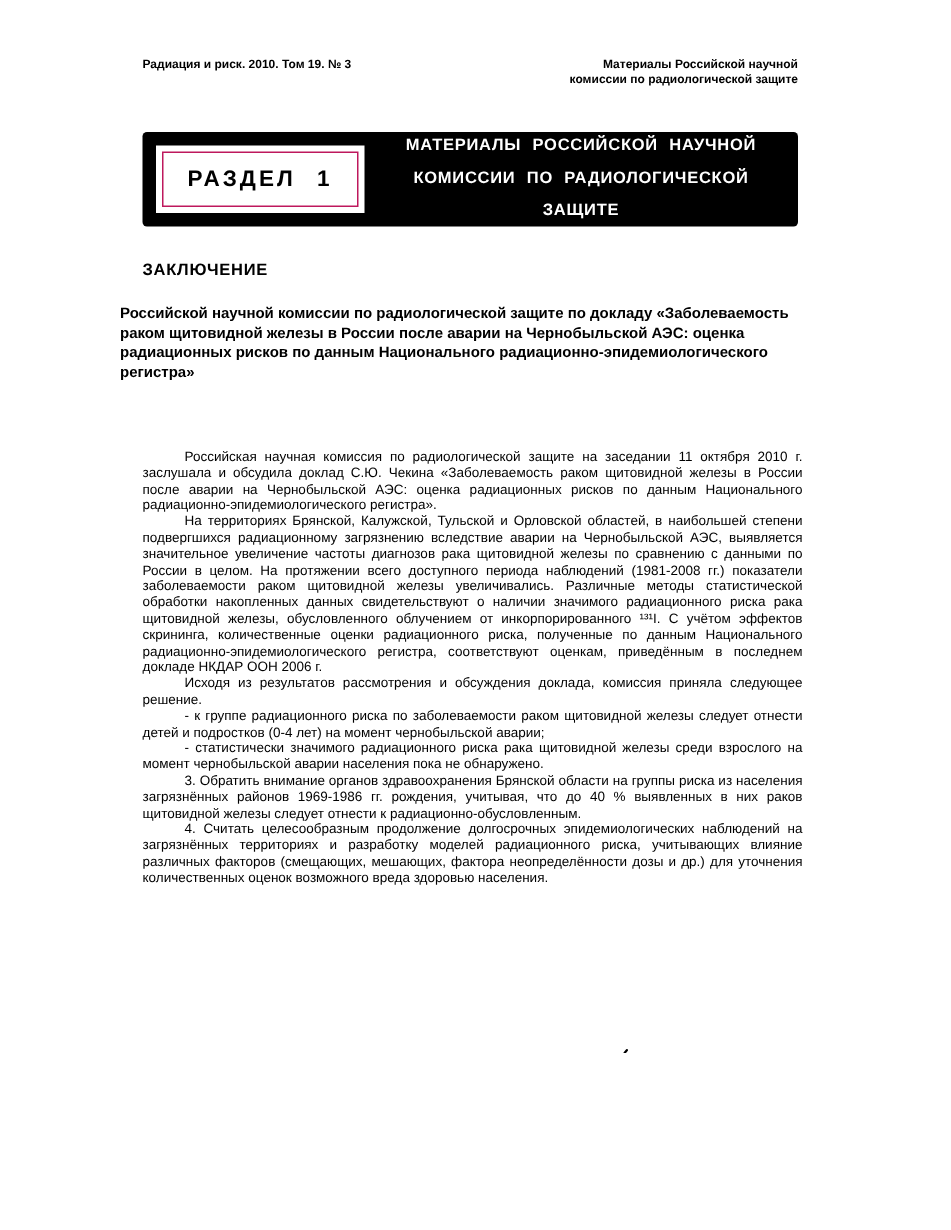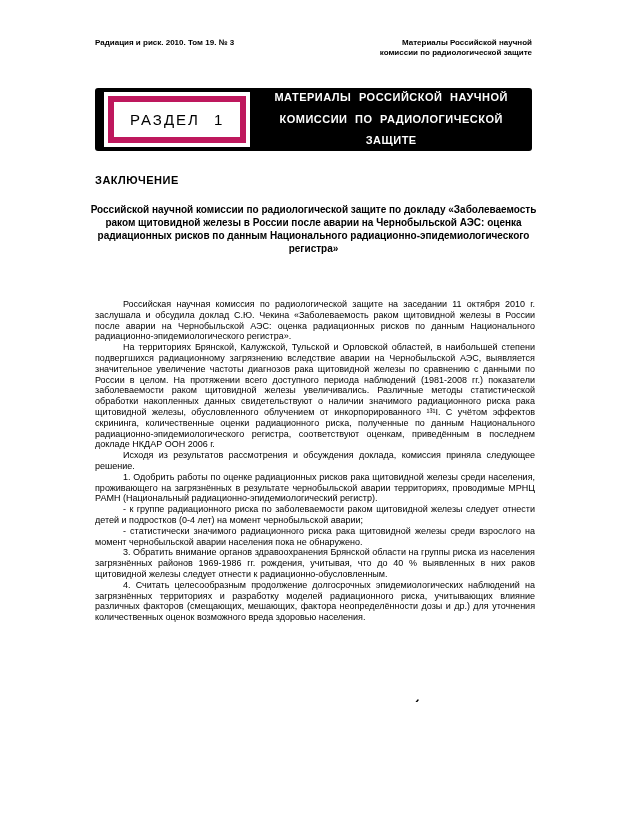--- a/index.html
+++ b/index.html
@@ -18,39 +18,39 @@
   }
   .running-header .right{text-align:right;}
 
   
   .banner{
     position:absolute;top:88px;left:95px;width:437px;height:63px;
     background:#000;border-radius:3px;
     display:flex;align-items:center;
   }
   .section-box{
-    margin-left:13px;background:#fff;border:6px solid #be185d;
+    margin-left:13px;background:#fff;border:1px solid #be185d;
     box-shadow:0 0 0 4px #ffffff;
-    padding:9px 16px;font-size:15px;font-weight:normal;letter-spacing:2px;
+    padding:9px 16px;font-size:15px;font-weight:bold;letter-spacing:2px;
     word-spacing:8px;white-space:nowrap;
   }
   .banner-title{
     flex:1;color:#fff;font-weight:bold;font-size:11px;
     text-align:center;line-height:1.95;letter-spacing:0.5px;word-spacing:4px;
     padding:0 10px 0 14px;
   }
 
   
   .doc-title{
     position:absolute;top:174px;left:95px;width:437px;
     text-align:left;font-size:11px;font-weight:bold;letter-spacing:0.5px;
   }
   .doc-subtitle{
     position:absolute;top:203px;left:80px;width:467px;
-    text-align:center;font-size:10px;font-weight:bold;line-height:13px;
+    font-size:10px;font-weight:bold;line-height:13px;
   }
 
   
   .body-text{
     position:absolute;top:299px;left:95px;width:440px;
     font-size:9px;line-height:10.8px;text-align:justify;
   }
   .body-text p{margin:0;text-indent:28px;}
 
   
@@ -93,21 +93,20 @@
   </div>
 
   <div class="doc-title">ЗАКЛЮЧЕНИЕ</div>
 
   <div class="doc-subtitle">Российской научной комиссии по радиологической защите по докладу «Заболеваемость раком щитовидной железы в России после аварии на Чернобыльской АЭС: оценка радиационных рисков по данным Национального радиационно-эпидемиологического регистра»</div>
 
   <div class="body-text">
     <p>Российская научная комиссия по радиологической защите на заседании 11 октября 2010 г. заслушала и обсудила доклад С.Ю. Чекина «Заболеваемость раком щитовидной железы в России после аварии на Чернобыльской АЭС: оценка радиационных рисков по данным Национального радиационно-эпидемиологического регистра».</p>
     <p>На территориях Брянской, Калужской, Тульской и Орловской областей, в наибольшей степени подвергшихся радиационному загрязнению вследствие аварии на Чернобыльской АЭС, выявляется значительное увеличение частоты диагнозов рака щитовидной железы по сравнению с данными по России в целом. На протяжении всего доступного периода наблюдений (1981-2008 гг.) показатели заболеваемости раком щитовидной железы увеличивались. Различные методы статистической обработки накопленных данных свидетельствуют о наличии значимого радиационного риска рака щитовидной железы, обусловленного облучением от инкорпорированного ¹³¹I. С учётом эффектов скрининга, количественные оценки радиационного риска, полученные по данным Национального радиационно-эпидемиологического регистра, соответствуют оценкам, приведённым в последнем докладе НКДАР ООН 2006 г.</p>
     <p>Исходя из результатов рассмотрения и обсуждения доклада, комиссия приняла следующее решение.</p>
-    <p>1. Одобрить работы по оценке радиационных рисков рака щитовидной железы среди населения, проживающего на загрязнённых в результате чернобыльской аварии территориях, проводимые МРНЦ РАМН (Национальный радиационно-эпидемиологический регистр).</p>
     <p>- к группе радиационного риска по заболеваемости раком щитовидной железы следует отнести детей и подростков (0-4 лет) на момент чернобыльской аварии;</p>
     <p>- статистически значимого радиационного риска рака щитовидной железы среди взрослого на момент чернобыльской аварии населения пока не обнаружено.</p>
     <p>3. Обратить внимание органов здравоохранения Брянской области на группы риска из населения загрязнённых районов 1969-1986 гг. рождения, учитывая, что до 40 % выявленных в них раков щитовидной железы следует отнести к радиационно-обусловленным.</p>
     <p>4. Считать целесообразным продолжение долгосрочных эпидемиологических наблюдений на загрязнённых территориях и разработку моделей радиационного риска, учитывающих влияние различных факторов (смещающих, мешающих, фактора неопределённости дозы и др.) для уточнения количественных оценок возможного вреда здоровью населения.</p>
   </div>
 
   <div class="signature-left">
     <div>Председатель РНКРЗ,</div>
     <div>член-корреспондент РАМН</div>
   </div>

